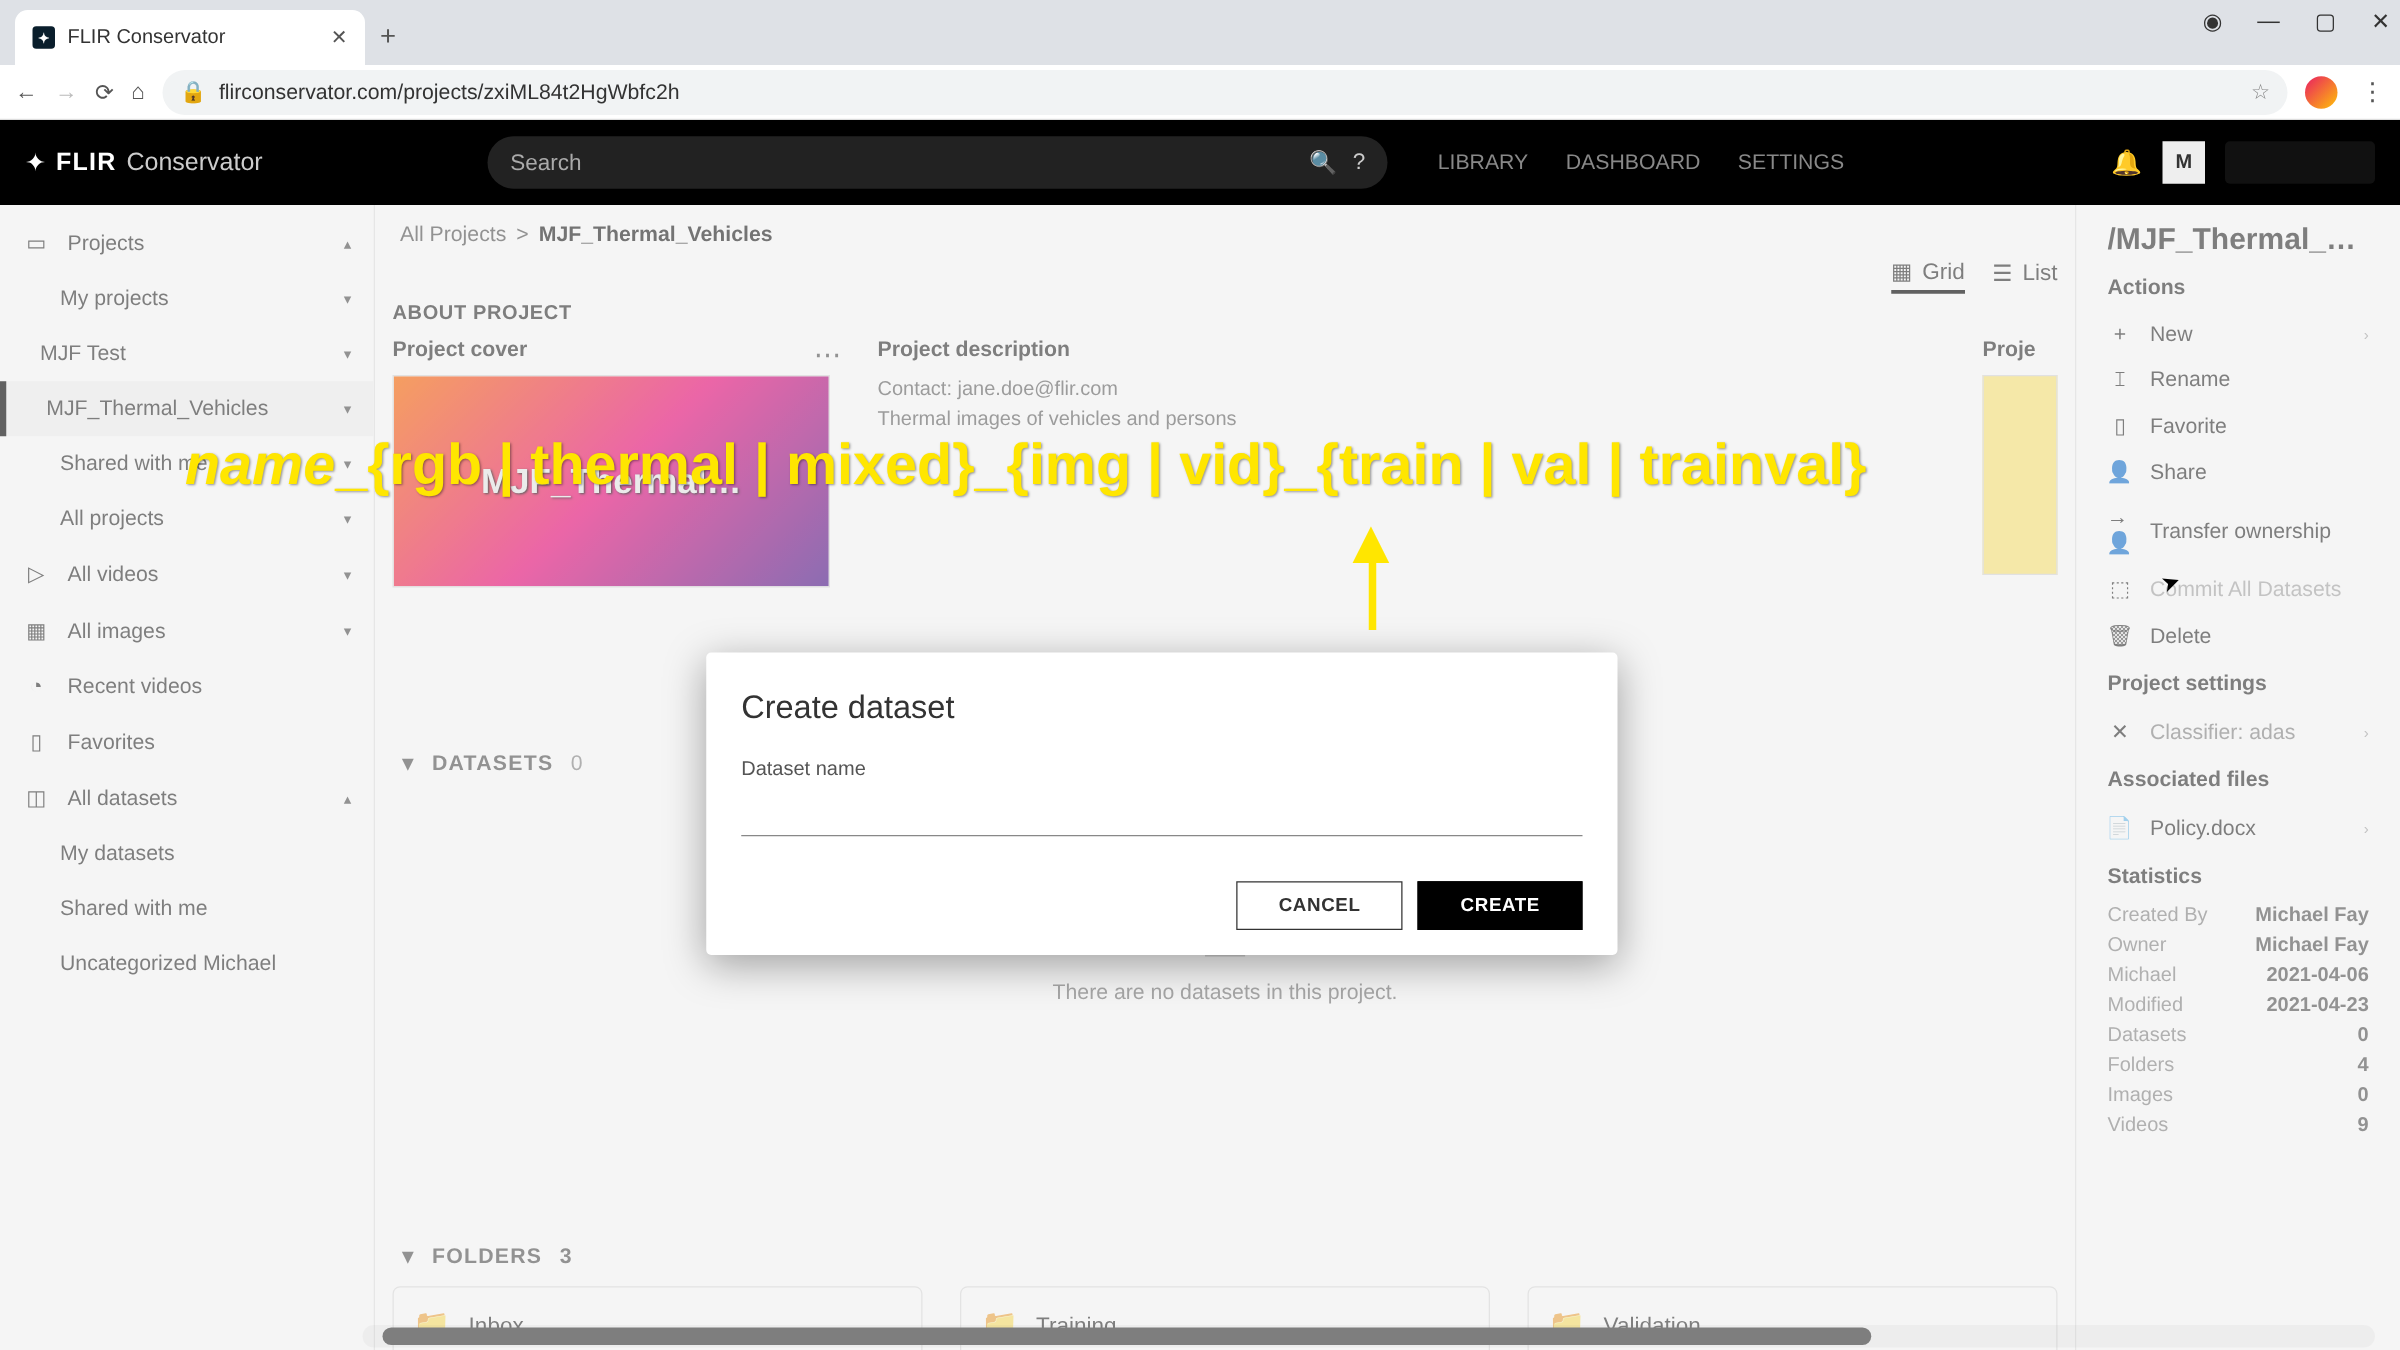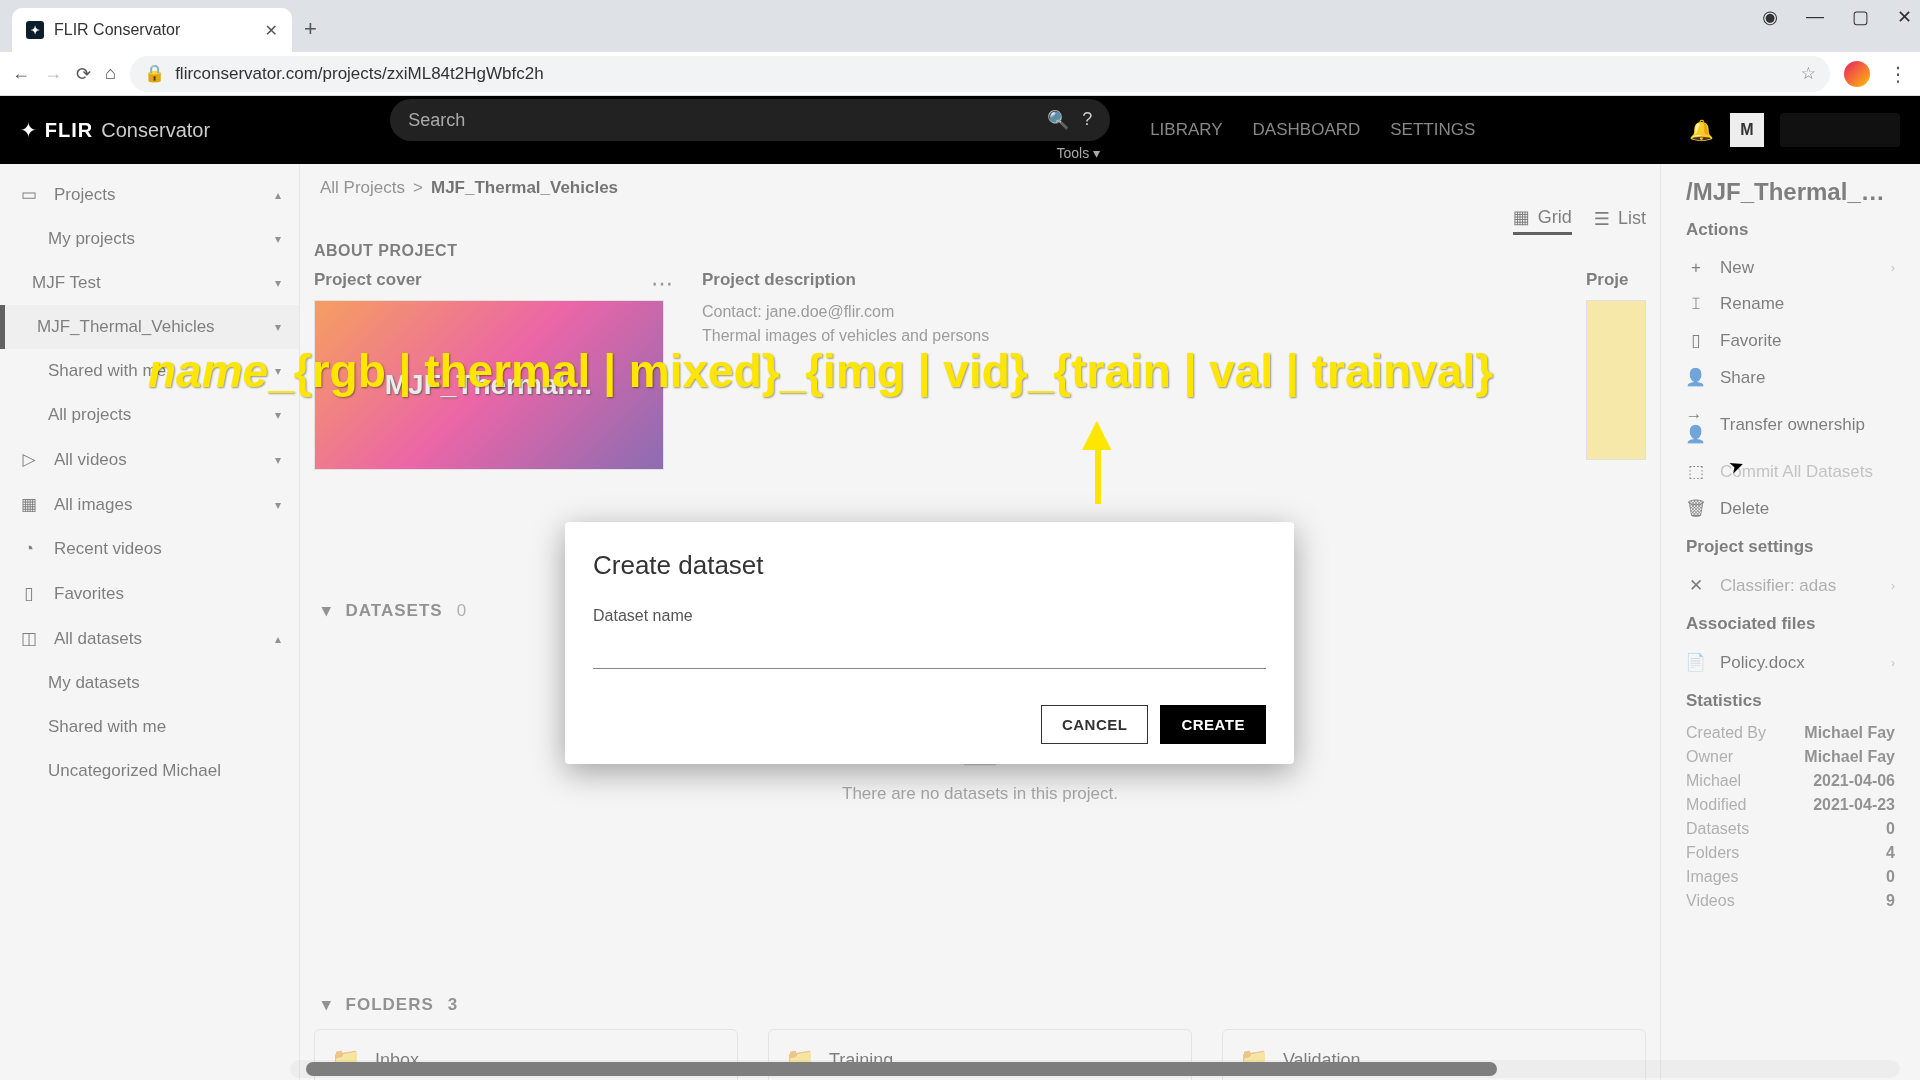--- a/index.html
+++ b/index.html
@@ -90,21 +90,21 @@
 
 .hscroll { position:absolute; left:290px; right:20px; bottom:2px; height:18px; border-radius:9px; background: rgba(0,0,0,0.05); display:flex; align-items:center; z-index:3; }
 .hscroll .thumb { height:14px; background:#333; border-radius:7px; width:74%; margin-left:1%; }
 
 
 .modal { position: absolute; z-index: 20; background: #fff; border-radius:4px; box-shadow: 0 8px 32px rgba(0,0,0,0.35); width: 729px; left: 565px; top: 358px; padding: 28px 28px 20px 28px; }
 .modal h2 { font-size: 26px; font-weight:500; color:#333; margin-bottom: 26px; }
 .modal .fld-lbl { font-size:16px; color:#555; margin-bottom: 8px; }
 .modal .fld-input { width:100%; border:none; border-bottom: 1px solid #888; height:36px; font-size:16px; outline:none; }
 .modal .btns { display:flex; justify-content:flex-end; gap:12px; margin-top: 36px; }
-.modal button { padding: 10px 20px; font-size:15px; font-weight:700; letter-spacing:0.5px; cursor:pointer; }
+.modal button { padding: 10px 33px; font-size:15px; font-weight:700; letter-spacing:0.5px; cursor:pointer; }
 .modal .cancel { background:#fff; border:1px solid #333; color:#333; }
 .modal .create { background:#000; border:1px solid #000; color:#fff; }
 
 
 .annot { position: absolute; z-index: 30; color: #ffe600; font-size: 46px; font-weight: 600; left: 148px; top: 180px; white-space:nowrap; pointer-events:none; text-shadow: 1px 1px 2px rgba(0,0,0,0.4); }
 .annot .it { font-style: italic; }
 .arrow { position:absolute; z-index:30; left: 1072px; top: 240px; color:#ffe600; font-size: 50px; pointer-events:none; }
 .arrow-stem { position:absolute; z-index:30; left:1095px; top:278px; width:6px; height:62px; background:#ffe600; pointer-events:none; }
 .cursor { position:absolute; z-index:25; left:1729px; top:291px; font-size:18px; color:#000; transform: rotate(-20deg); }
 </style>
@@ -149,21 +149,20 @@
     <span class="logo-sub">Conservator</span>
   </div>
   <div class="search-wrap">
     <div class="search-bar">
       <span class="ph">Search</span>
       <span class="sicons">
         <span>🔍</span>
         <span>?</span>
       </span>
     </div>
-    <span class="tools-link">Tools ▾</span>
   </div>
   <div class="top-nav">
     <span>LIBRARY</span>
     <span>DASHBOARD</span>
     <span>SETTINGS</span>
   </div>
   <div class="hd-right">
     <span class="bell">🔔</span>
     <span class="user-chip">M</span>
     <span class="user-name-blk"></span>

